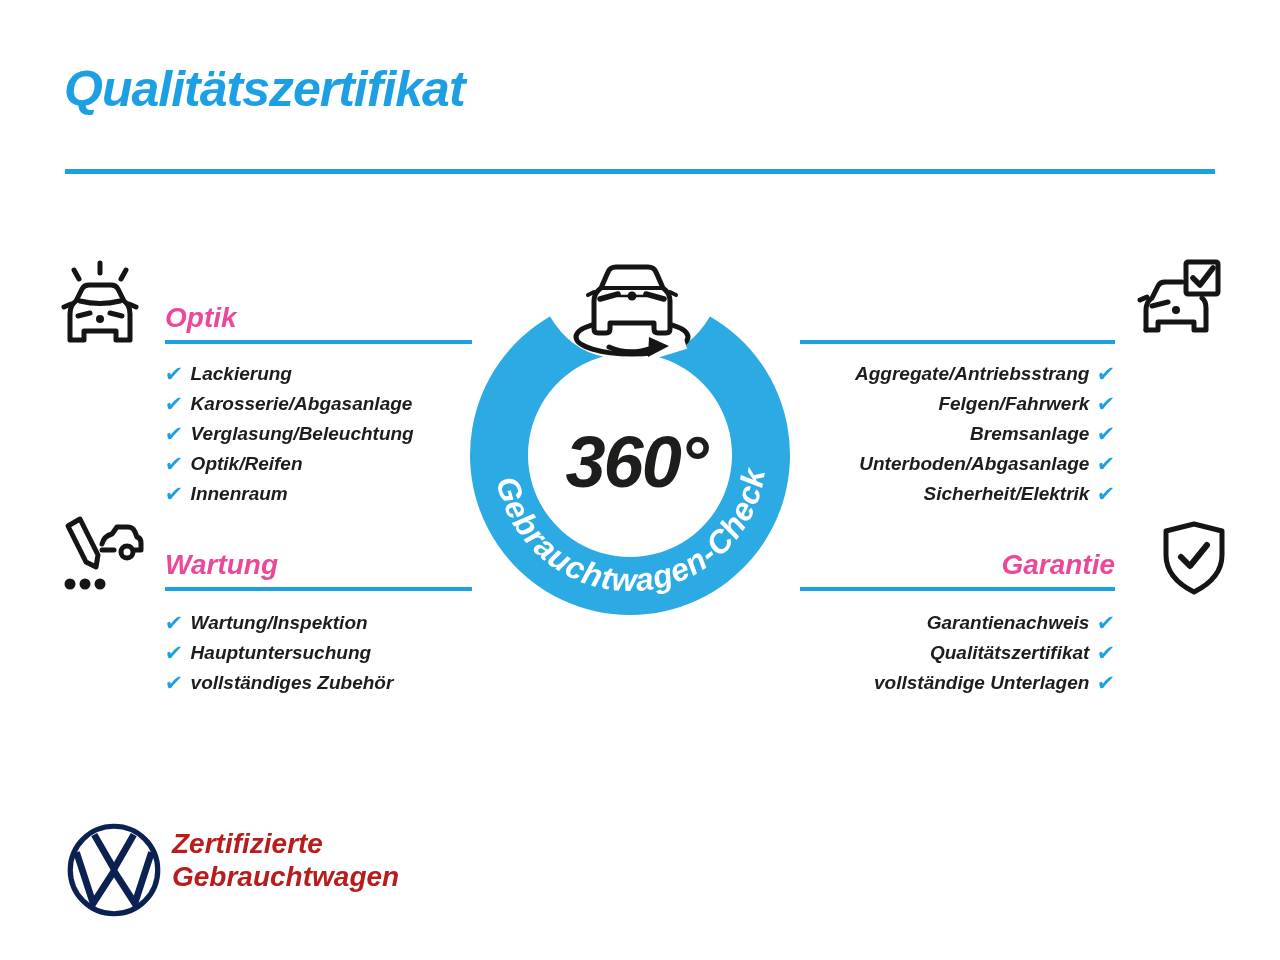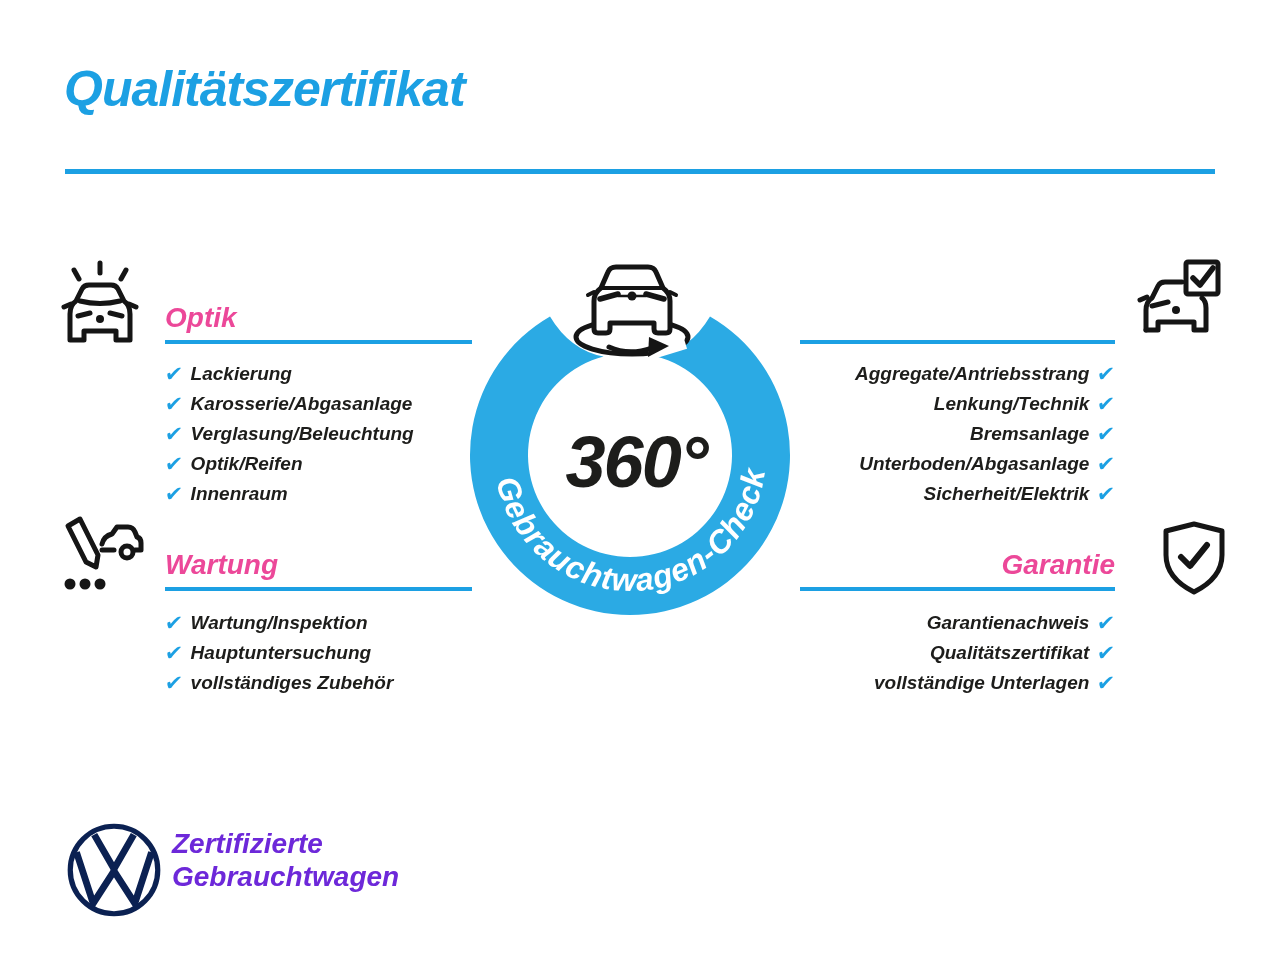--- a/index.html
+++ b/index.html
@@ -20,21 +20,21 @@
     font-size:19px;font-weight:bold;color:#1d1d1b;white-space:nowrap;
   }
   .row.right{justify-content:flex-end;}
   .check{
     color:#1CA0E3;font-family:"DejaVu Sans",sans-serif;font-size:21px;
     line-height:1;transform:skewX(-6deg);
   }
   .icon{position:absolute;}
   .footer-text{
     position:absolute;left:172px;top:827px;font-size:28px;font-weight:bold;
-    color:#6d28d9;line-height:33px;
+    color:#b91c1c;line-height:33px;
   }
   .ring-degree{font-family:"Liberation Sans",sans-serif;font-weight:bold;}
 </style>
 </head>
 <body>
 
 <div class="canvas">
 
   <div class="page-title">Qualitätszertifikat</div>
   <div class="title-rule"></div>
@@ -115,21 +115,21 @@
     </g>
     <circle cx="40" cy="52" r="4" fill="#151515"></circle>
   </svg>
   <div class="sec-rule" style="left:800px;top:340px;width:315px"></div>
 
   <div class="row right" style="left:640px;top:361px;width:475px">
     <span>Aggregate/Antriebsstrang</span>
     <span class="check">✔</span>
   </div>
   <div class="row right" style="left:640px;top:391px;width:475px">
-    <span>Lenkung/Technik</span>
+    <span>Felgen/Fahrwerk</span>
     <span class="check">✔</span>
   </div>
   <div class="row right" style="left:640px;top:421px;width:475px">
     <span>Bremsanlage</span>
     <span class="check">✔</span>
   </div>
   <div class="row right" style="left:640px;top:451px;width:475px">
     <span>Unterboden/Abgasanlage</span>
     <span class="check">✔</span>
   </div>

